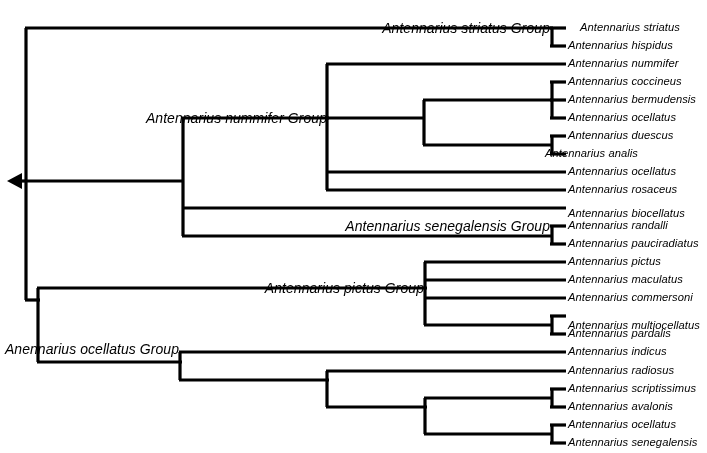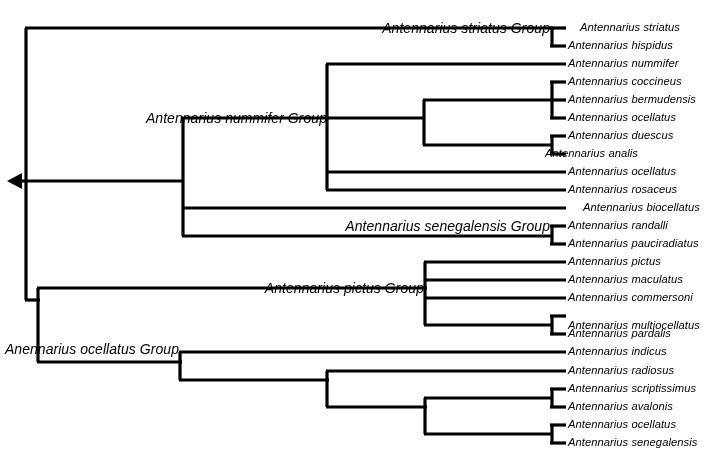--- a/index.html
+++ b/index.html
@@ -154,21 +154,21 @@
   <div class="taxon-label" style="left:568px; top:22px;margin-left:12px;">Antennarius striatus</div>
   <div class="taxon-label" style="left:568px; top:40px;">Antennarius hispidus</div>
   <div class="taxon-label" style="left:568px; top:58px;">Antennarius nummifer</div>
   <div class="taxon-label" style="left:568px; top:76px;">Antennarius coccineus</div>
   <div class="taxon-label" style="left:568px; top:94px;">Antennarius bermudensis</div>
   <div class="taxon-label" style="left:568px; top:112px;">Antennarius ocellatus</div>
   <div class="taxon-label" style="left:568px; top:130px;">Antennarius duescus</div>
   <div class="taxon-label" style="left:545px; top:148px;">Antennarius analis</div>
   <div class="taxon-label" style="left:568px; top:166px;">Antennarius ocellatus</div>
   <div class="taxon-label" style="left:568px; top:184px;">Antennarius rosaceus</div>
-  <div class="taxon-label" style="left:568px; top:202px;margin-left:15px;">Antennarius biocellatus</div>
+  <div class="taxon-label" style="left:568px; top:208px;">Antennarius biocellatus</div>
   <div class="taxon-label" style="left:568px; top:220px;">Antennarius randalli</div>
   <div class="taxon-label" style="left:568px; top:238px;">Antennarius pauciradiatus</div>
   <div class="taxon-label" style="left:568px; top:256px;">Antennarius pictus</div>
   <div class="taxon-label" style="left:568px; top:274px;">Antennarius maculatus</div>
   <div class="taxon-label" style="left:568px; top:292px;">Antennarius commersoni</div>
   <div class="taxon-label" style="left:568px; top:320px;">Antennarius multiocellatus</div>
   <div class="taxon-label" style="left:568px; top:328px;">Antennarius pardalis</div>
   <div class="taxon-label" style="left:568px; top:346px;">Antennarius indicus</div>
   <div class="taxon-label" style="left:568px; top:365px;">Antennarius radiosus</div>
   <div class="taxon-label" style="left:568px; top:383px;">Antennarius scriptissimus</div>

